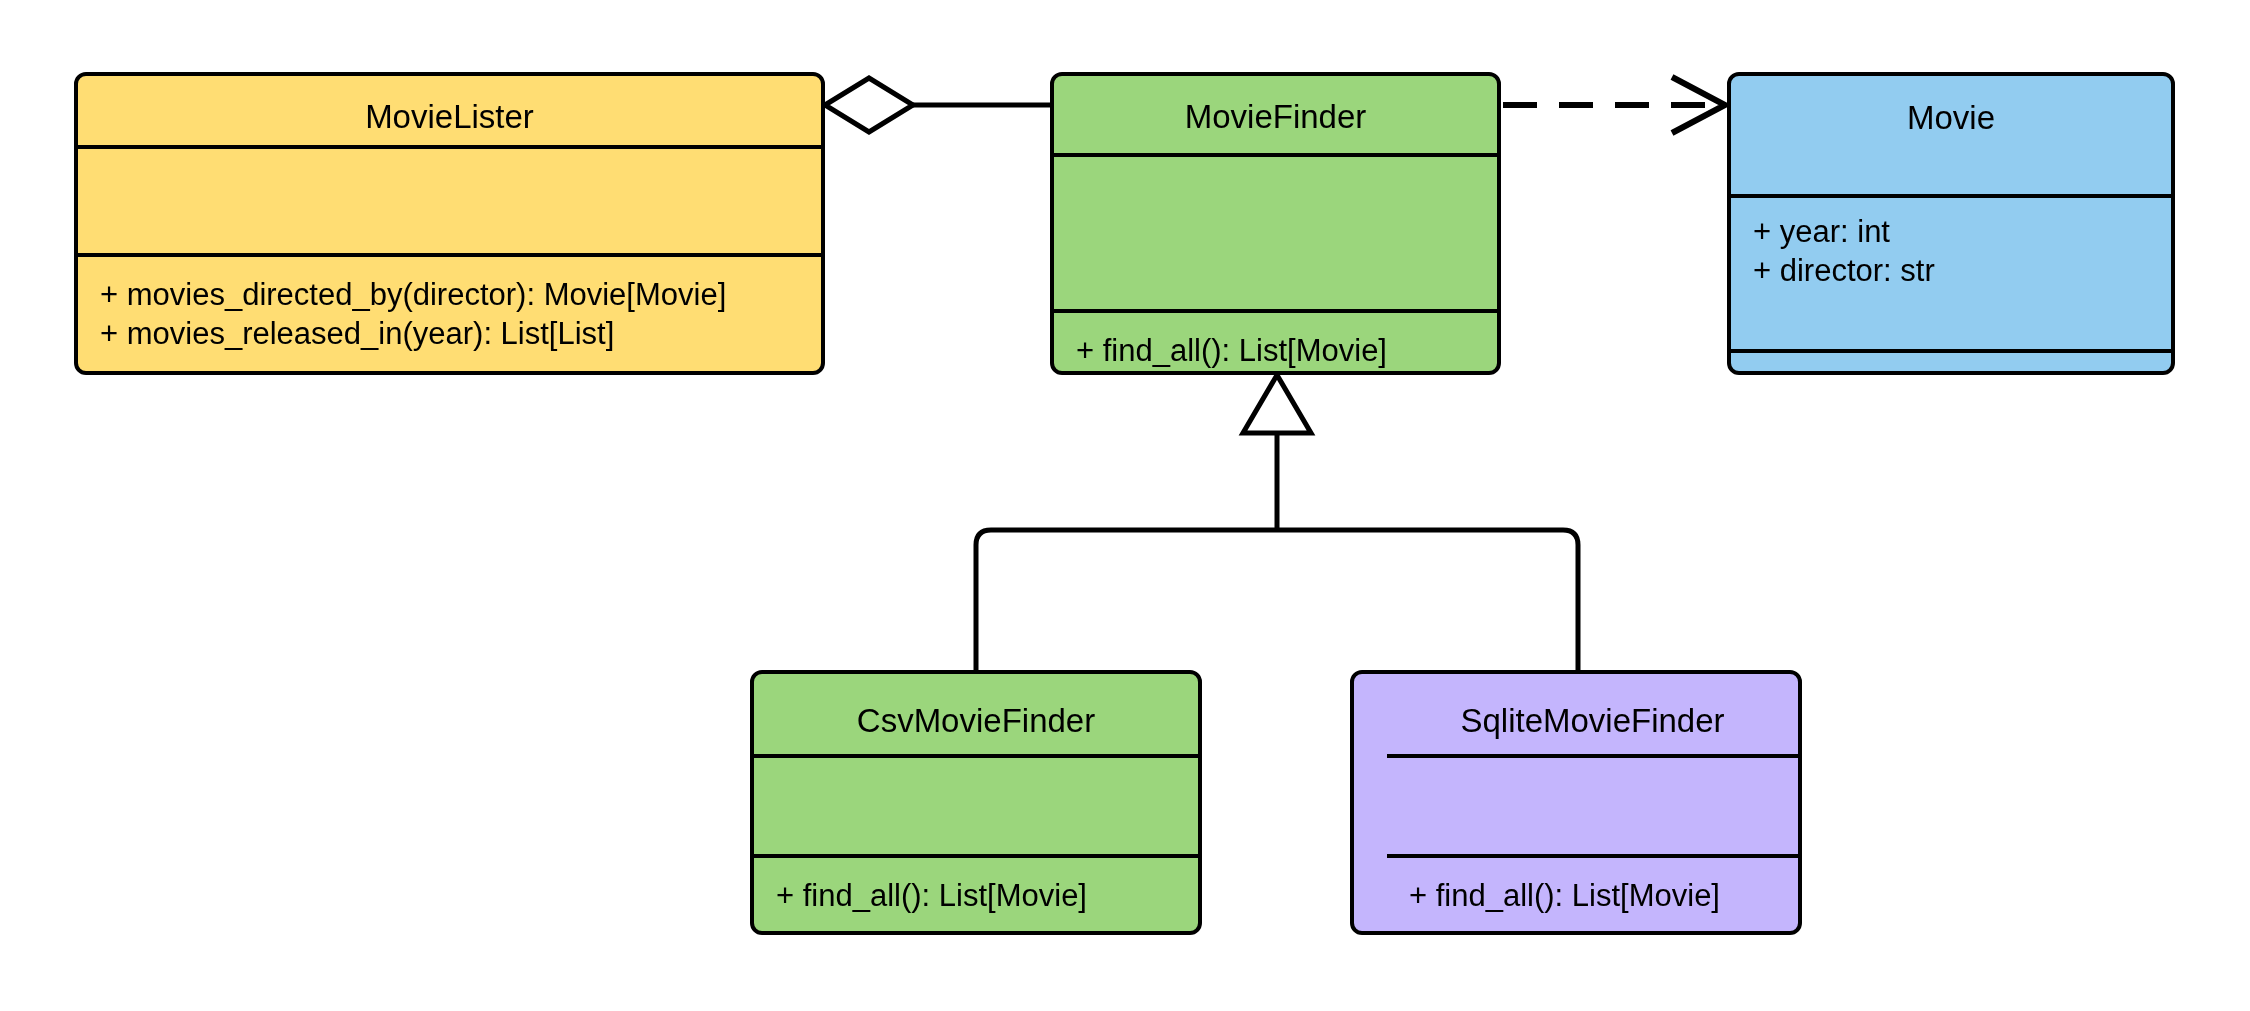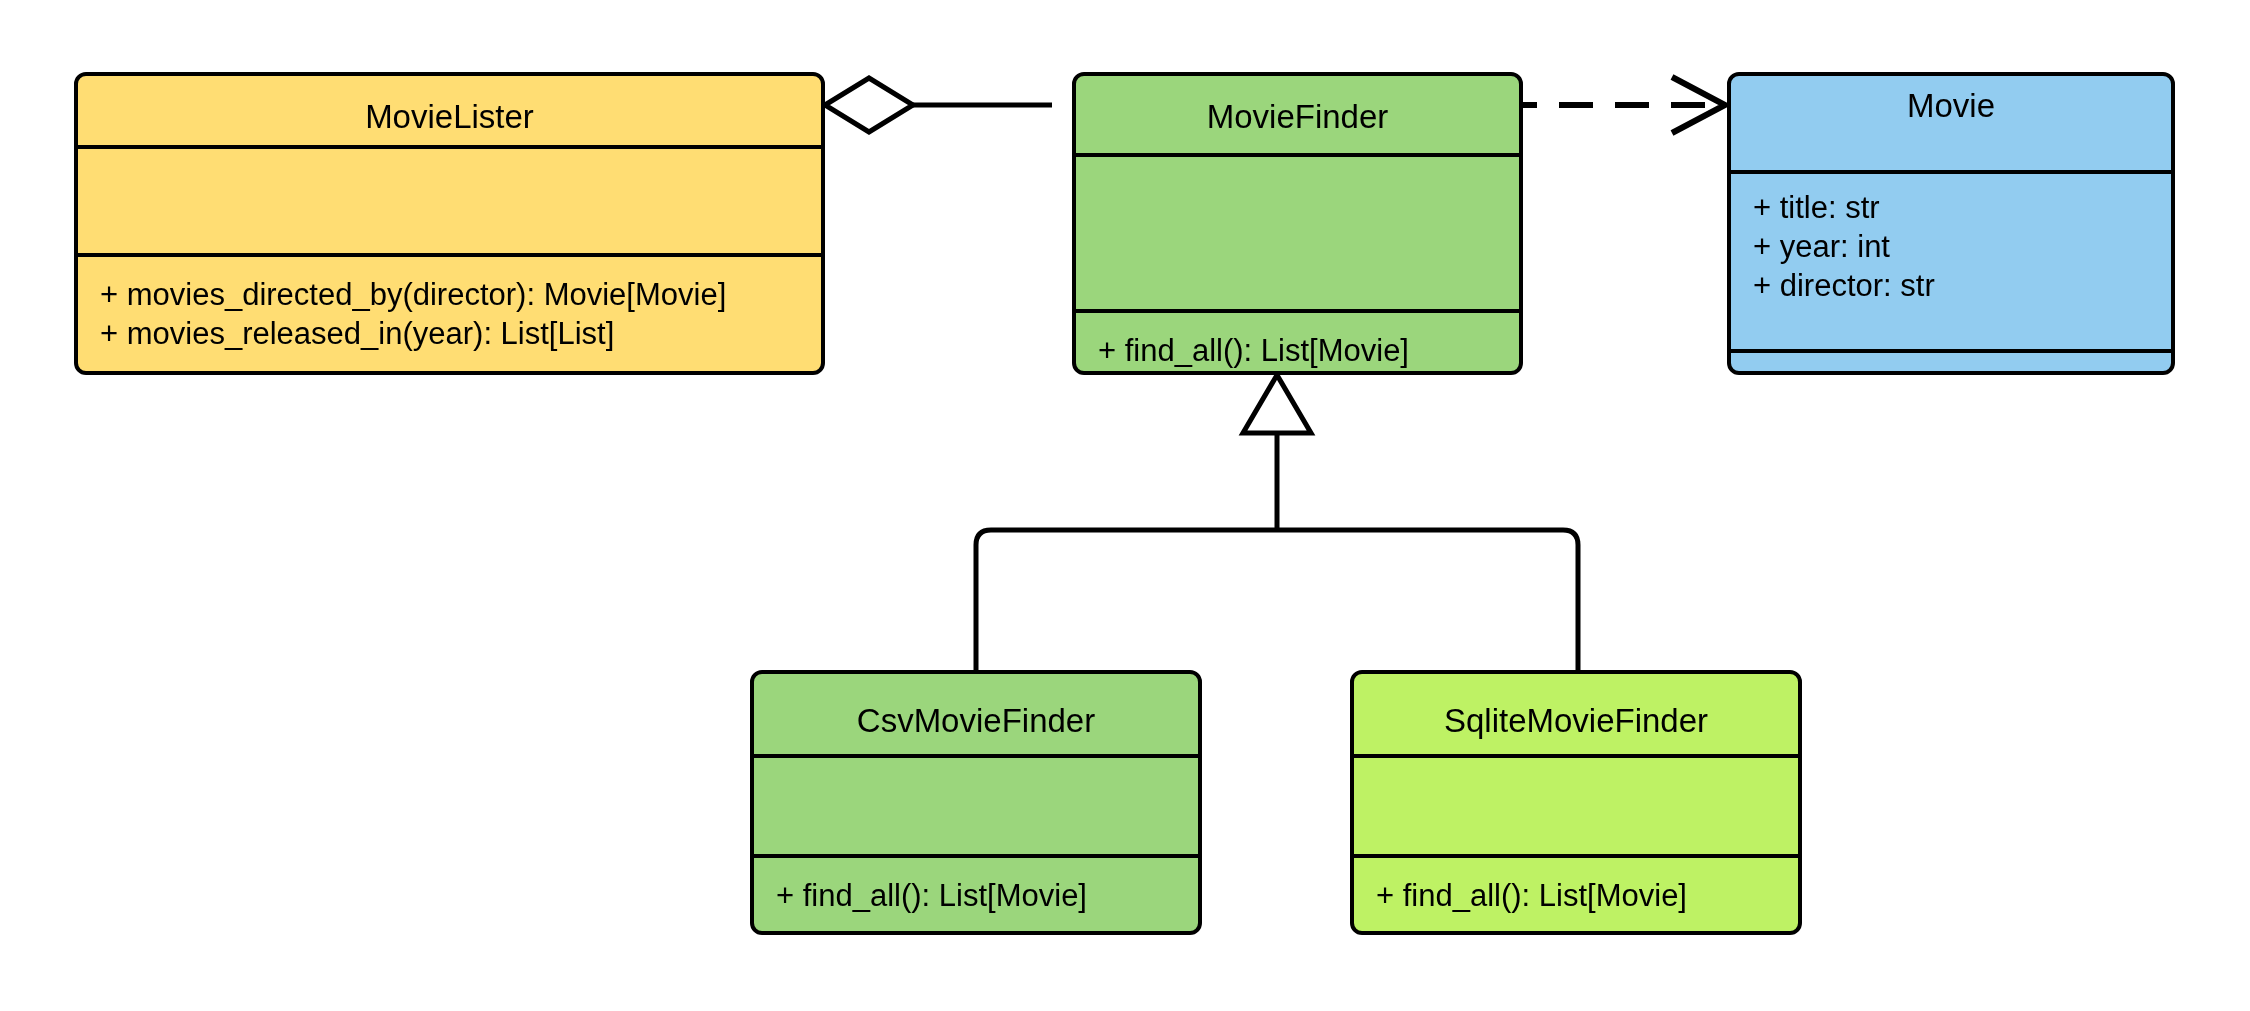--- a/index.html
+++ b/index.html
@@ -69,21 +69,21 @@
   
   #class-movielister {
     left: 74px;  top: 72px;  width: 751px;  height: 303px;
     background: #FFDD73;
   }
   #class-movielister .class-name { height: 57px; }
   #class-movielister .attrs      { height: 108px; }
   #class-movielister .methods    { flex: 1 1 auto; }
 
   #class-moviefinder {
-    left: 1072px; top: 72px; width: 451px; height: 303px;
+    left: 1050px; top: 72px; width: 451px; height: 303px;
     background: #9BD67C;
     gap: 8px;
   }
   #class-moviefinder .class-name { height: 57px; }
   #class-moviefinder .attrs      { height: 148px; }
   #class-moviefinder .methods    { flex: 1 1 auto; }
 
   #class-movie {
     left: 1727px; top: 72px; width: 448px; height: 303px;
     background: #92CCF0;
@@ -160,21 +160,20 @@
       <div class="member-list">
         <div class="member">+ find_all(): List[Movie]</div>
       </div>
     </div>
   </div>
 
   <div class="uml-class" id="class-movie" style="background: rgb(146, 204, 240);">
     <div class="compartment class-name">Movie</div>
     <div class="compartment attrs">
       <div class="member-list">
-        <div class="member">+ title: str</div>
         <div class="member">+ year: int</div>
         <div class="member">+ director: str</div>
       </div>
     </div>
     <div class="compartment methods empty-compartment">
       <div class="member-list"></div>
     </div>
   </div>
 
   <div class="uml-class" id="class-csvmoviefinder" style="background: rgb(155, 214, 124);">
@@ -182,21 +181,21 @@
     <div class="compartment attrs empty-compartment">
       <div class="member-list"></div>
     </div>
     <div class="compartment methods">
       <div class="member-list">
         <div class="member">+ find_all(): List[Movie]</div>
       </div>
     </div>
   </div>
 
-  <div class="uml-class" id="class-sqlitemoviefinder" style="background: #bef264;">
+  <div class="uml-class" id="class-sqlitemoviefinder" style="background: #c4b5fd; padding-left: 33px;">
     <div class="compartment class-name">SqliteMovieFinder</div>
     <div class="compartment attrs empty-compartment">
       <div class="member-list"></div>
     </div>
     <div class="compartment methods">
       <div class="member-list">
         <div class="member">+ find_all(): List[Movie]</div>
       </div>
     </div>
   </div>

